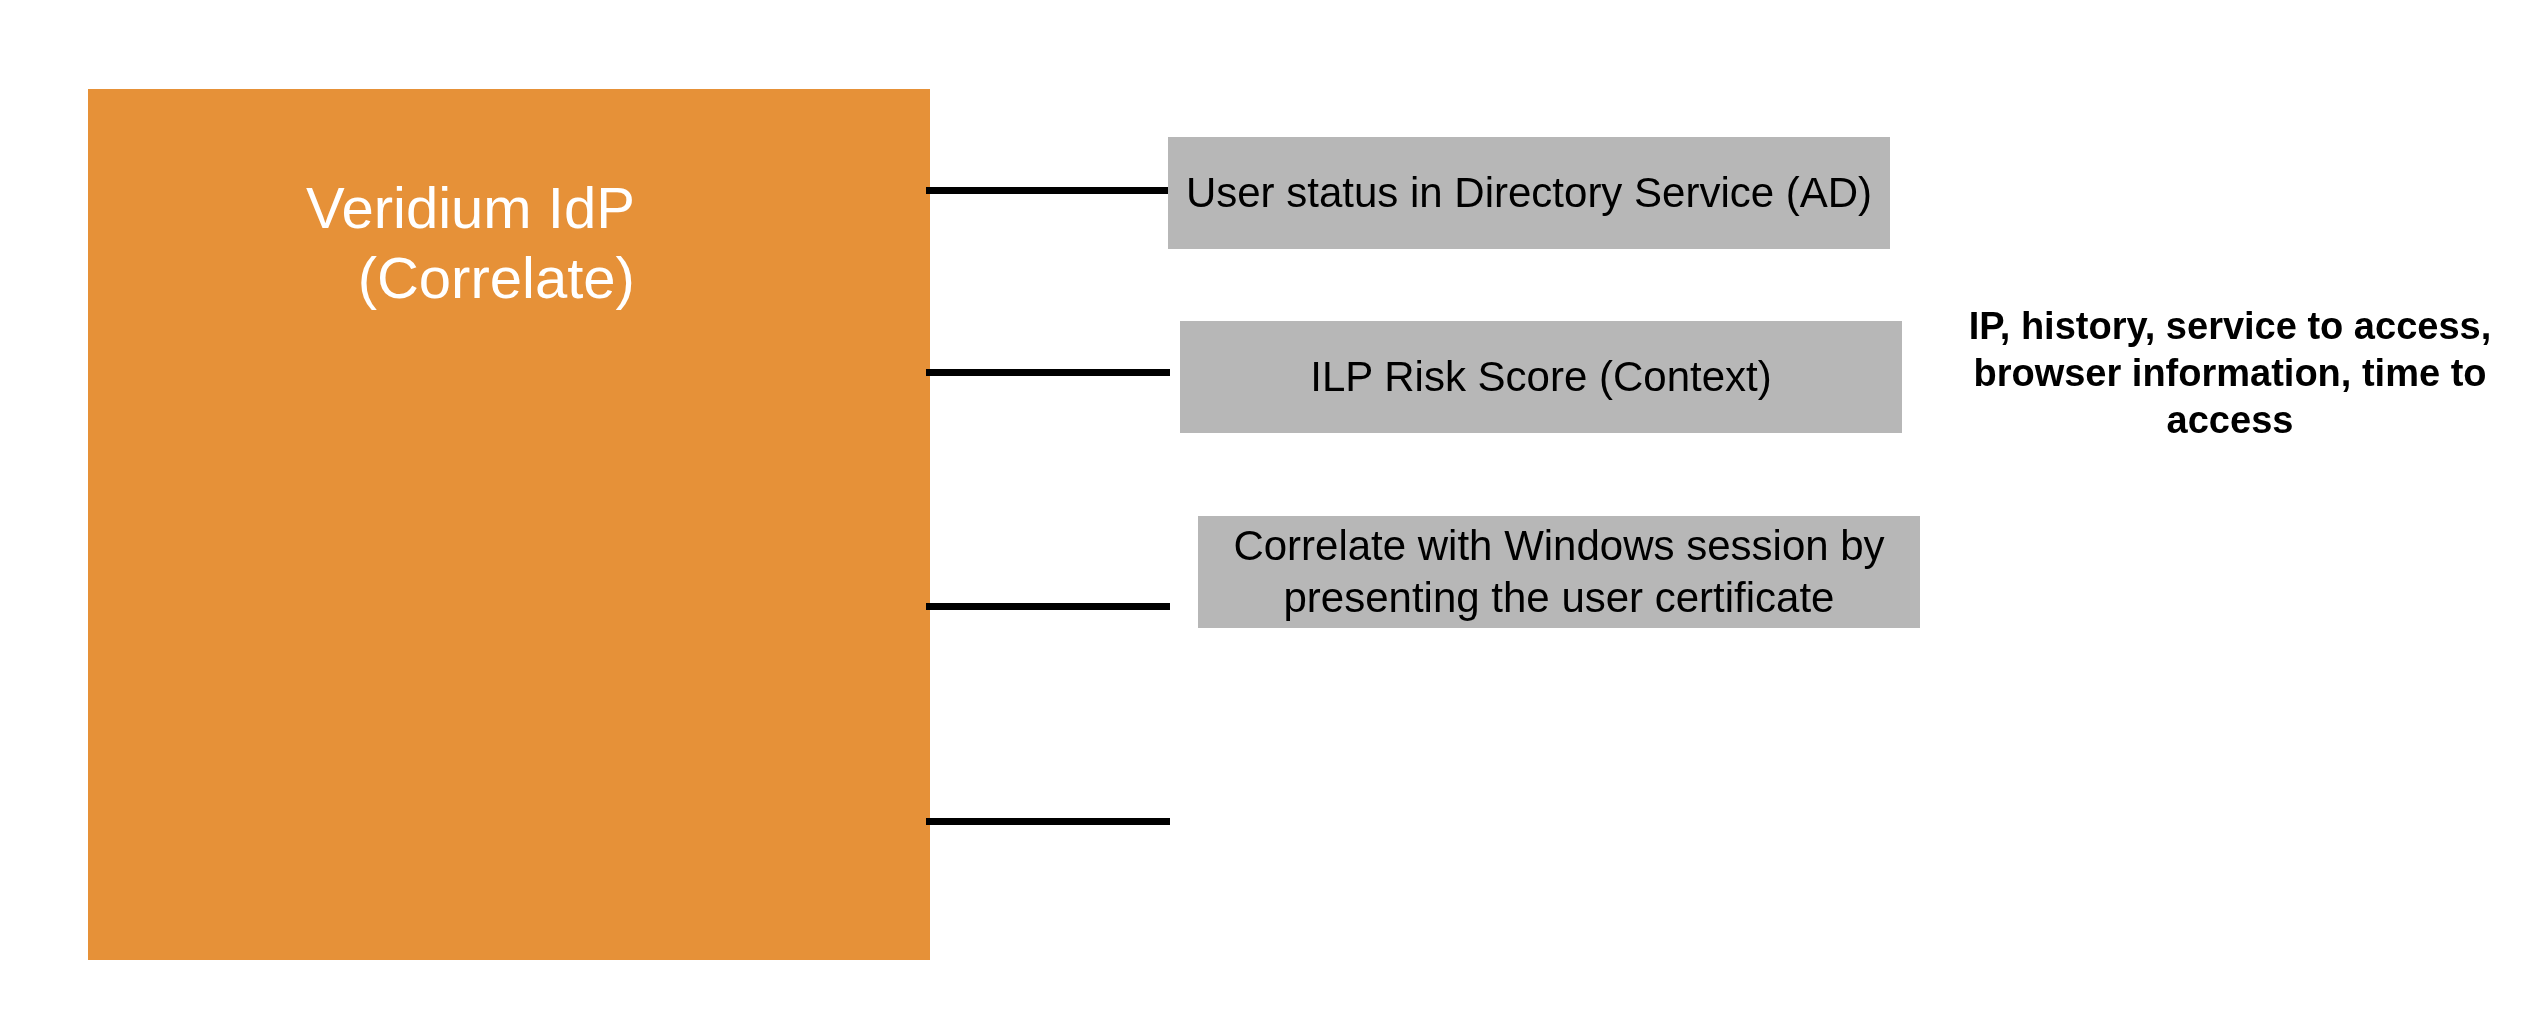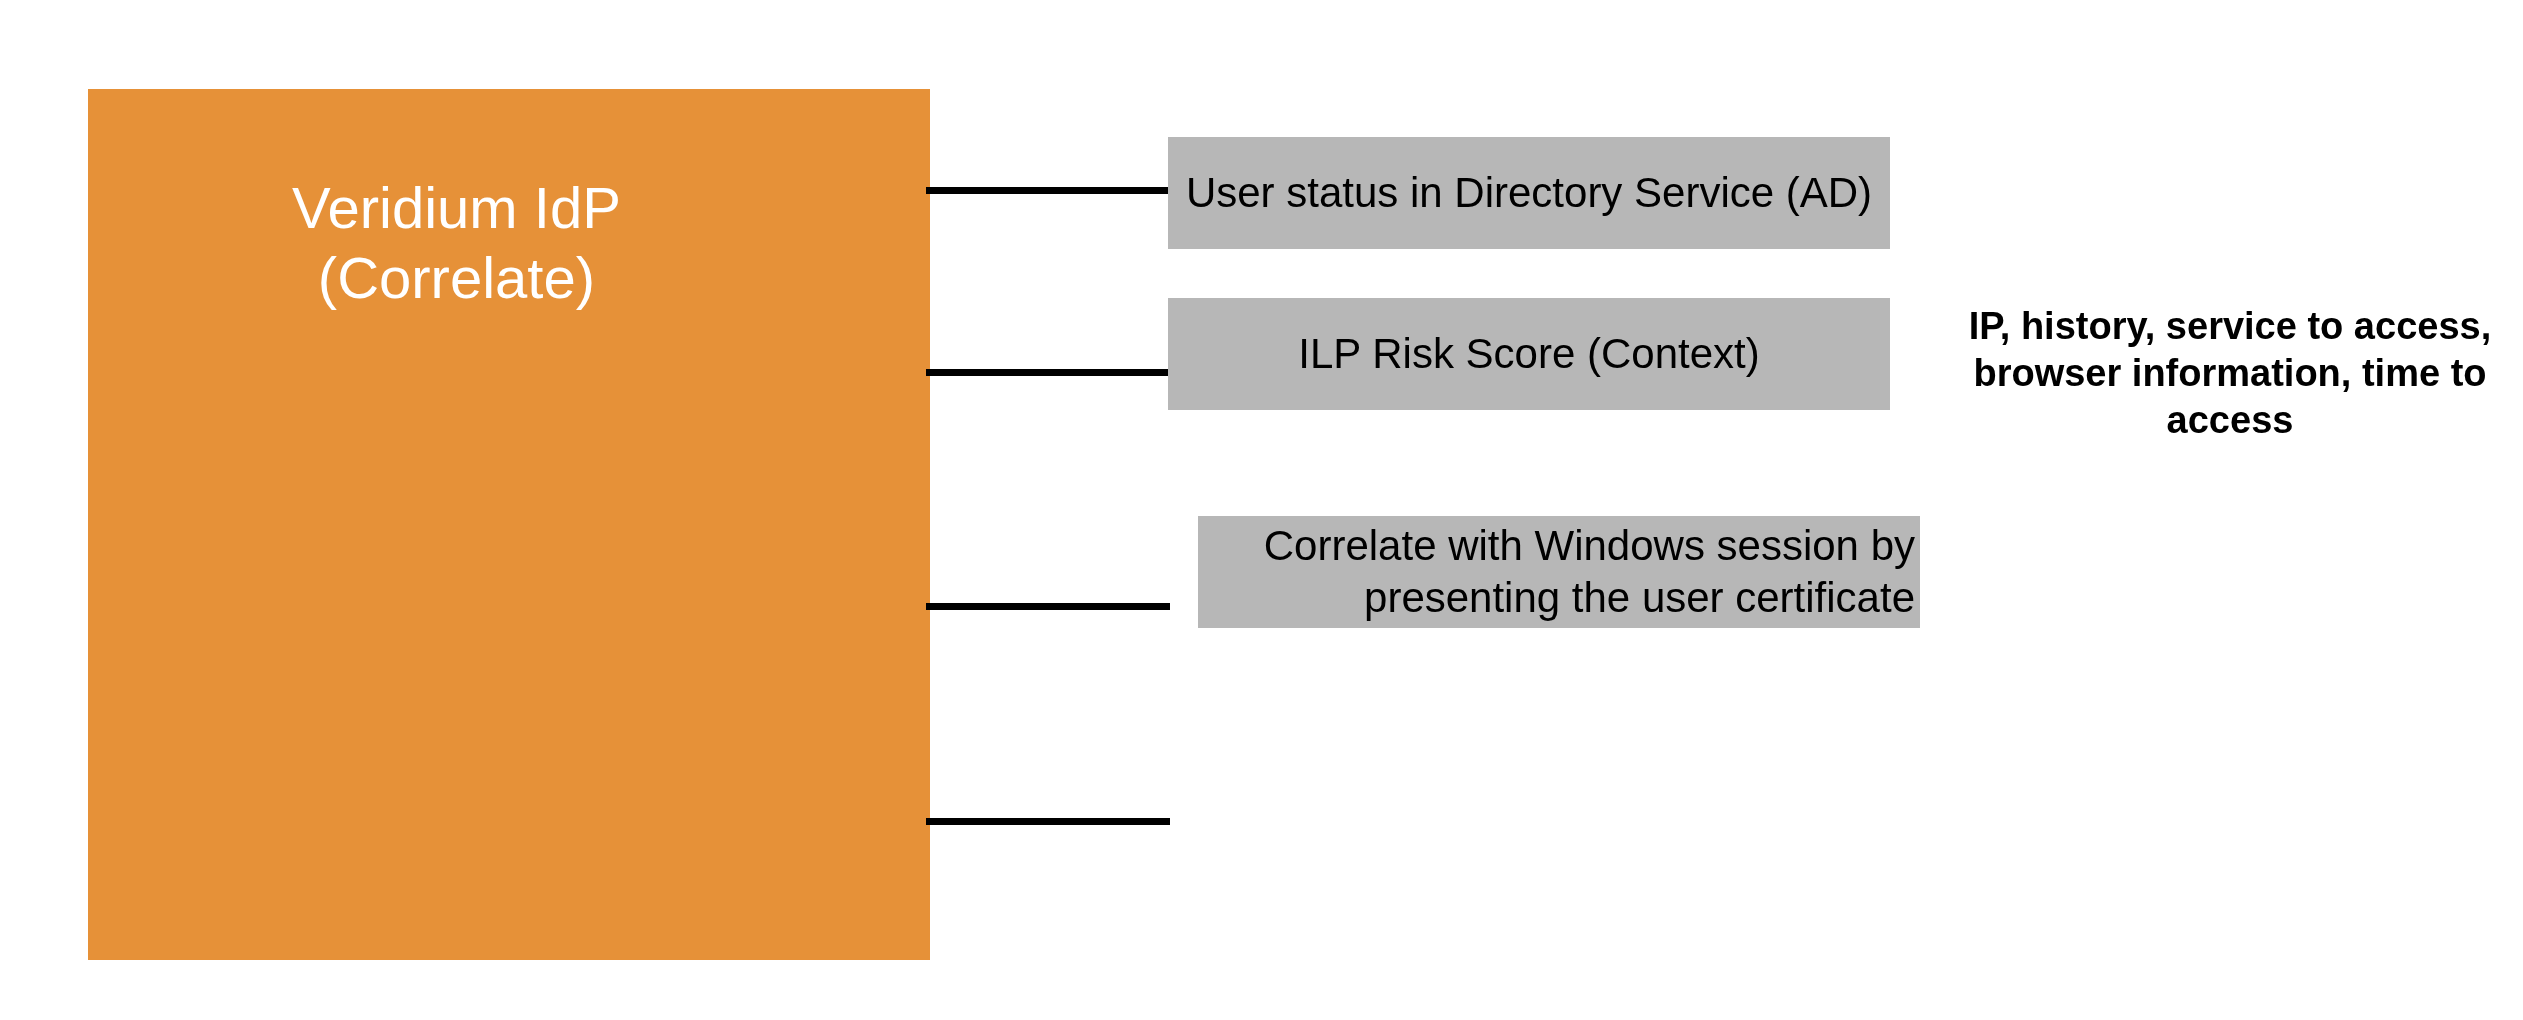--- a/index.html
+++ b/index.html
@@ -27,27 +27,27 @@
   .idp-box {
     position: absolute;
     left: 88px;
     top: 89px;
     width: 842px;
     height: 871px;
     background: var(--idp-fill);
   }
   .idp-title {
     position: absolute;
-    left: 204px;
+    left: 218px;
     top: 84px;
     color: var(--idp-text);
     font-size: 58px;
     line-height: 70px;
     white-space: nowrap;
-    text-align: center;
+    text-align: right;
   }
 
   
   .connector {
     position: absolute;
     left: 926px;
     width: 244px;
     height: 7px;
     background: var(--connector);
   }
@@ -62,25 +62,25 @@
     left: 1168px;
     width: 722px;
     height: 112px;
     background: var(--attr-fill);
     color: var(--attr-text);
     font-size: 42px;
     line-height: 52px;
     display: flex;
     align-items: center;
     justify-content: center;
-    text-align: right;
+    text-align: center;
     padding: 0 5px;
   }
   .attr-box.b1 { top: 137px; }
-  .attr-box.b2 { top: 298px; }
+  .attr-box.b2 { top: 321px; margin-left: 12px; }
   .attr-box.b3 { top: 516px; margin-left: 30px; }
   .attr-box.b4 { top: 744px; }
 
   
   .annotation {
     position: absolute;
     left: 1963px;
     top: 303px;
     width: 534px;
     color: var(--annotation-text);

